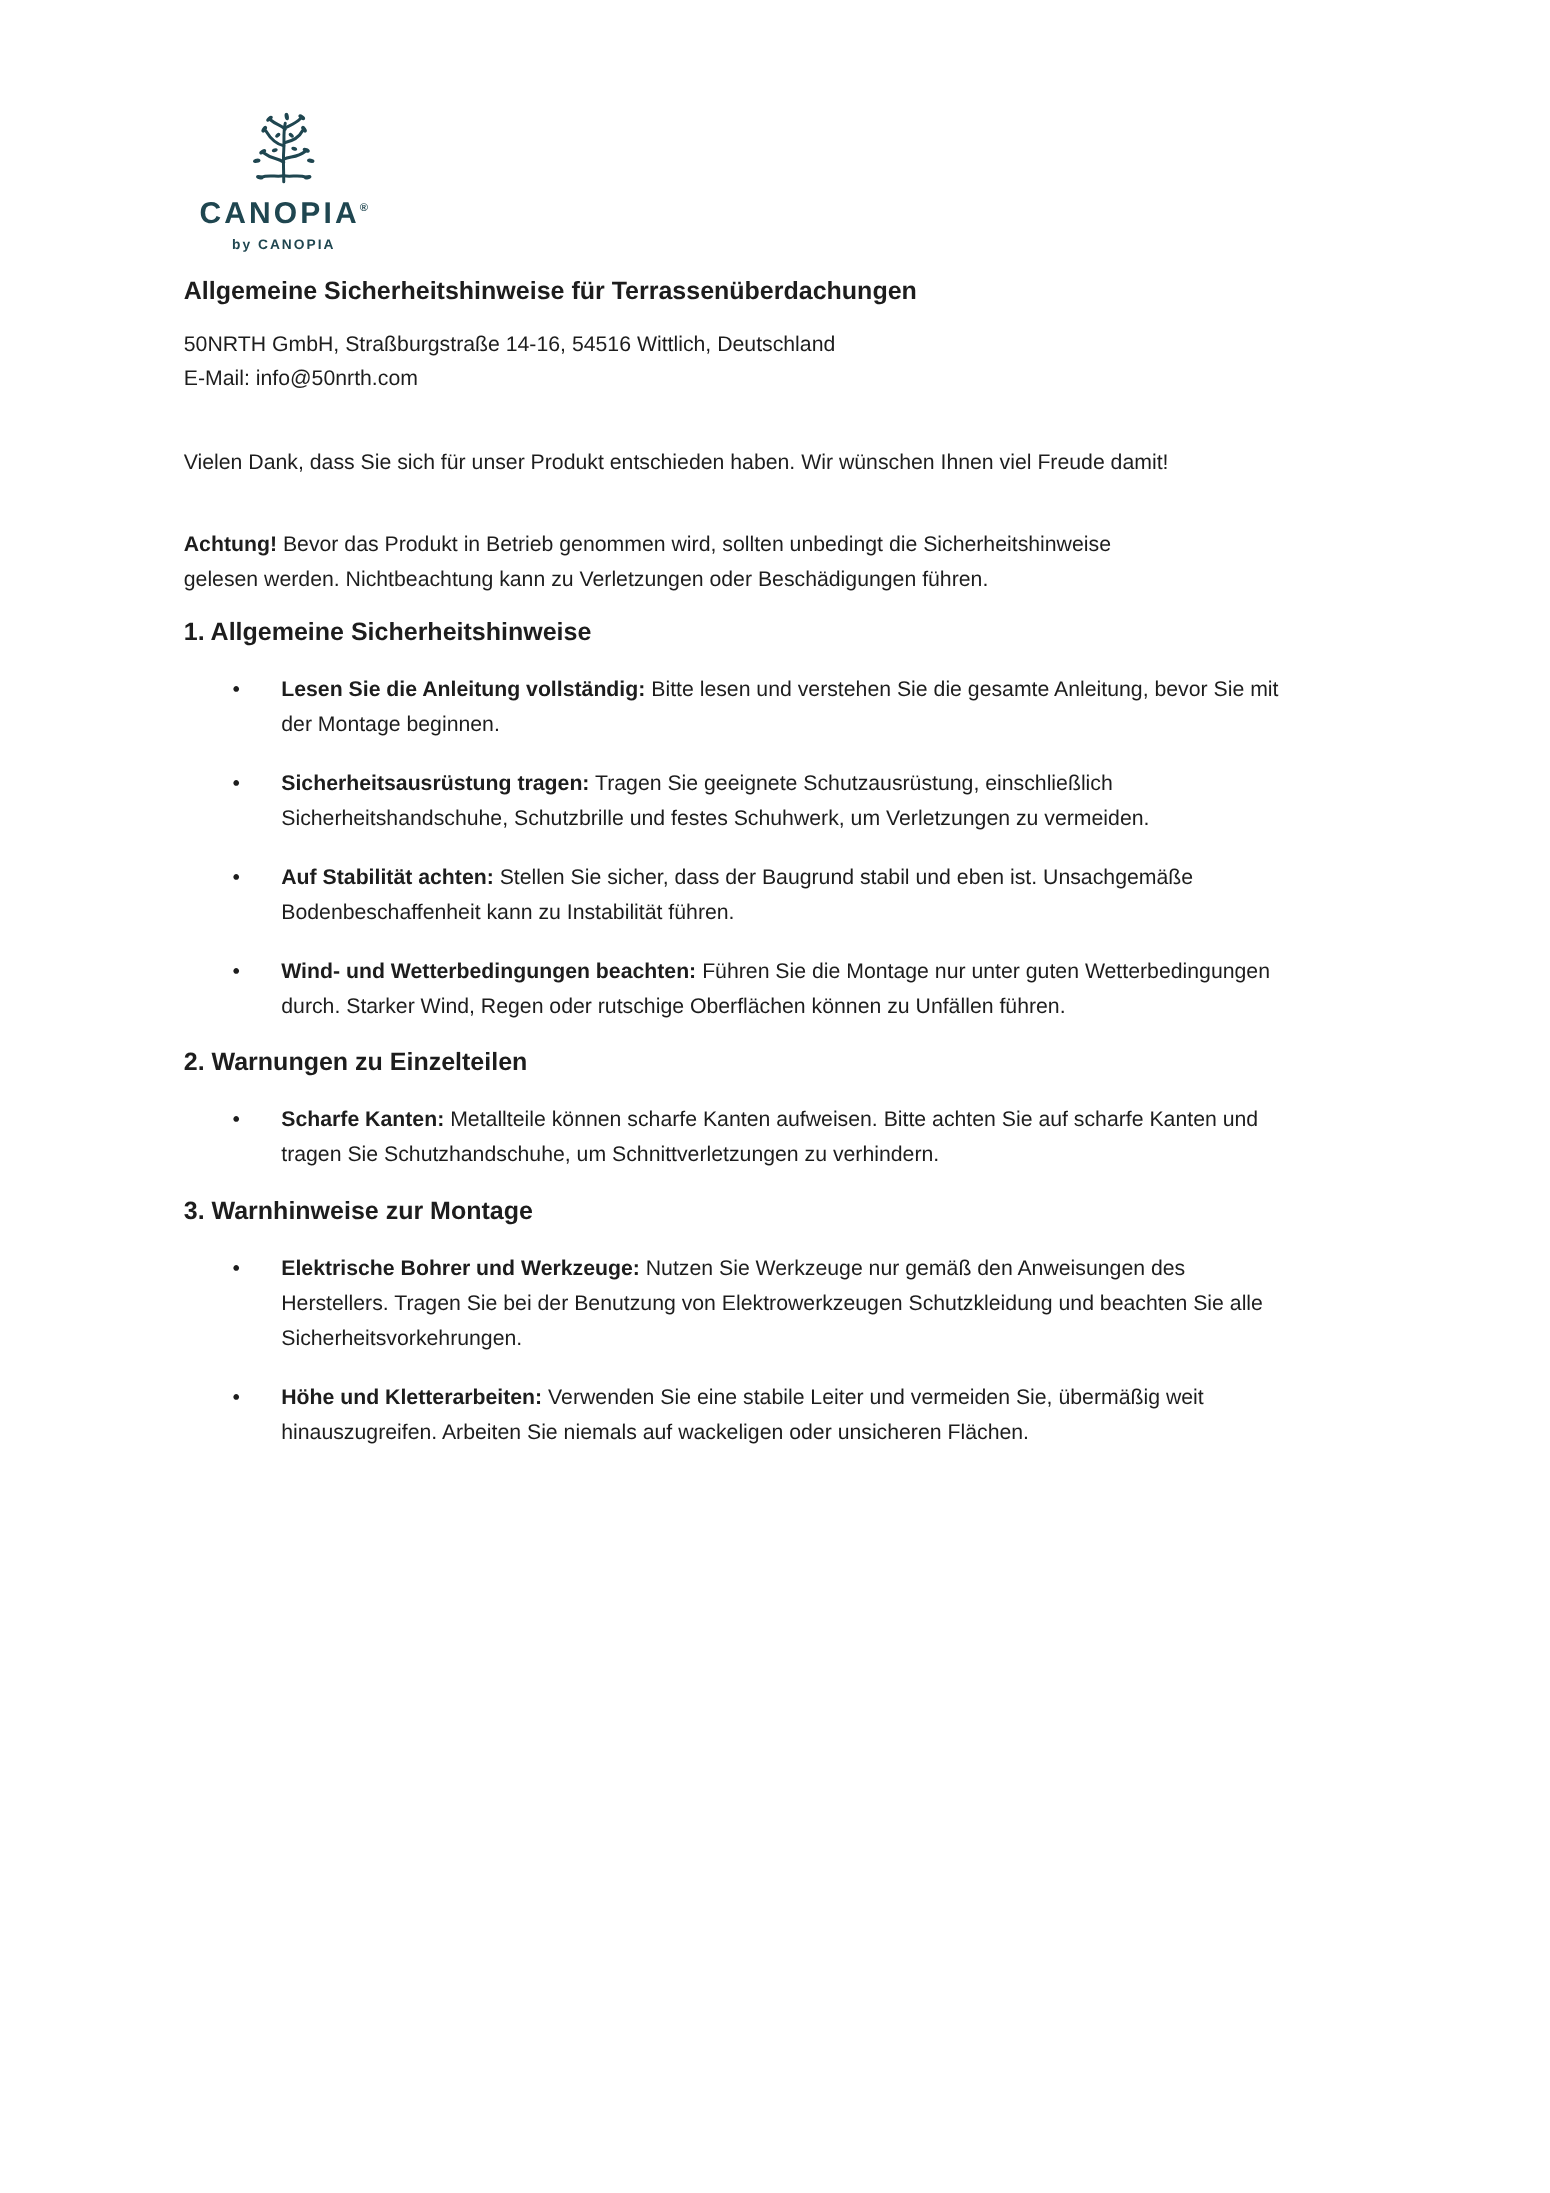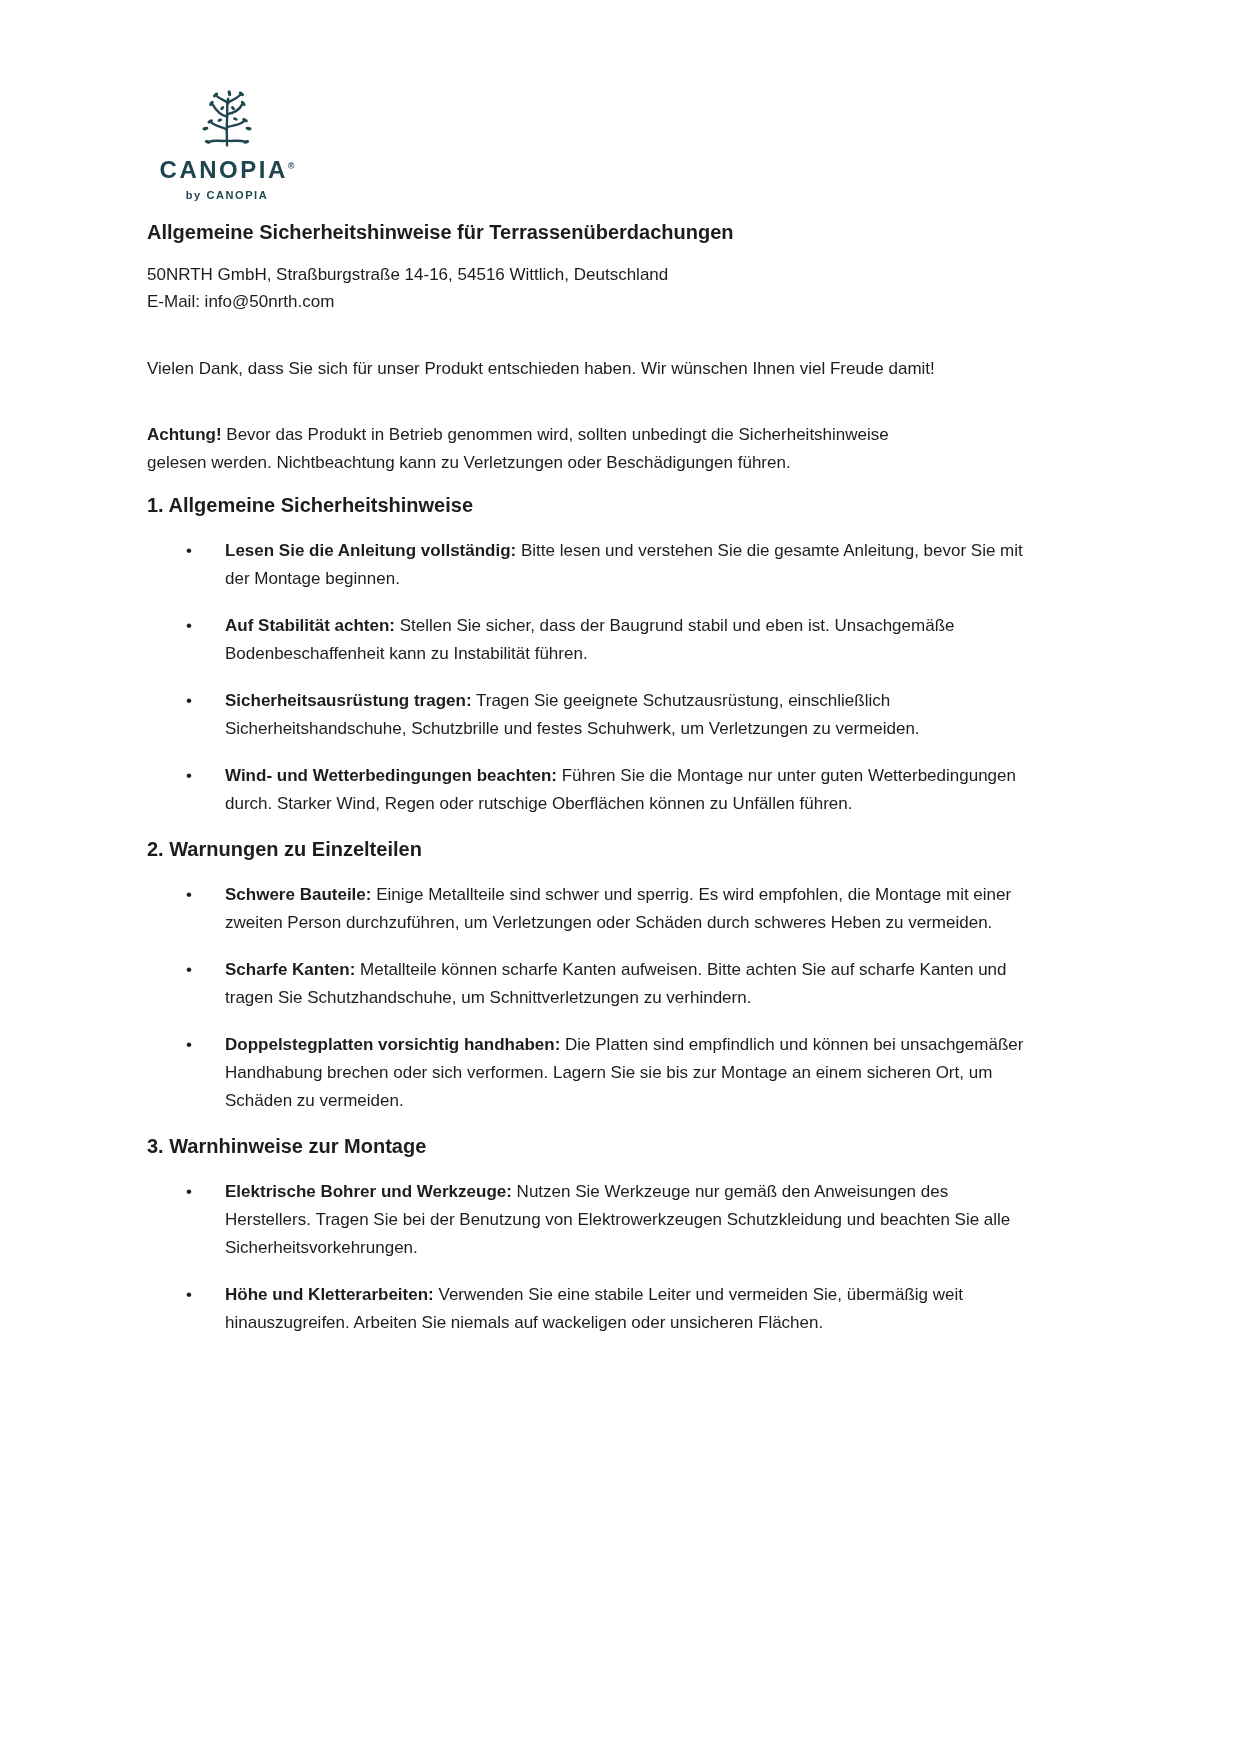--- a/index.html
+++ b/index.html
@@ -142,46 +142,38 @@
     <span>Bevor das Produkt in Betrieb genommen wird, sollten unbedingt die Sicherheitshinweise gelesen werden. Nichtbeachtung kann zu Verletzungen oder Beschädigungen führen.</span>
   </p>
 
   <h2 class="section-heading">1. Allgemeine Sicherheitshinweise</h2>
   <ul class="bullet-list">
     <li>
       <strong>Lesen Sie die Anleitung vollständig:</strong>
       <span>Bitte lesen und verstehen Sie die gesamte Anleitung, bevor Sie mit der Montage beginnen.</span>
     </li>
     <li>
+      <strong>Sicherheitsausrüstung tragen:</strong>
+      <span>Tragen Sie geeignete Schutzausrüstung, einschließlich Sicherheitshandschuhe, Schutzbrille und festes Schuhwerk, um Verletzungen zu vermeiden.</span>
+    </li>
+    <li>
       <strong>Auf Stabilität achten:</strong>
       <span>Stellen Sie sicher, dass der Baugrund stabil und eben ist. Unsachgemäße Bodenbeschaffenheit kann zu Instabilität führen.</span>
-    </li>
-    <li>
-      <strong>Sicherheitsausrüstung tragen:</strong>
-      <span>Tragen Sie geeignete Schutzausrüstung, einschließlich Sicherheitshandschuhe, Schutzbrille und festes Schuhwerk, um Verletzungen zu vermeiden.</span>
     </li>
     <li>
       <strong>Wind- und Wetterbedingungen beachten:</strong>
       <span>Führen Sie die Montage nur unter guten Wetterbedingungen durch. Starker Wind, Regen oder rutschige Oberflächen können zu Unfällen führen.</span>
     </li>
   </ul>
 
   <h2 class="section-heading">2. Warnungen zu Einzelteilen</h2>
   <ul class="bullet-list">
     <li>
-      <strong>Schwere Bauteile:</strong>
-      <span>Einige Metallteile sind schwer und sperrig. Es wird empfohlen, die Montage mit einer zweiten Person durchzuführen, um Verletzungen oder Schäden durch schweres Heben zu vermeiden.</span>
-    </li>
-    <li>
       <strong>Scharfe Kanten:</strong>
       <span>Metallteile können scharfe Kanten aufweisen. Bitte achten Sie auf scharfe Kanten und tragen Sie Schutzhandschuhe, um Schnittverletzungen zu verhindern.</span>
-    </li>
-    <li>
-      <strong>Doppelstegplatten vorsichtig handhaben:</strong>
-      <span>Die Platten sind empfindlich und können bei unsachgemäßer Handhabung brechen oder sich verformen. Lagern Sie sie bis zur Montage an einem sicheren Ort, um Schäden zu vermeiden.</span>
     </li>
   </ul>
 
   <h2 class="section-heading">3. Warnhinweise zur Montage</h2>
   <ul class="bullet-list">
     <li>
       <strong>Elektrische Bohrer und Werkzeuge:</strong>
       <span>Nutzen Sie Werkzeuge nur gemäß den Anweisungen des Herstellers. Tragen Sie bei der Benutzung von Elektrowerkzeugen Schutzkleidung und beachten Sie alle Sicherheitsvorkehrungen.</span>
     </li>
     <li>

